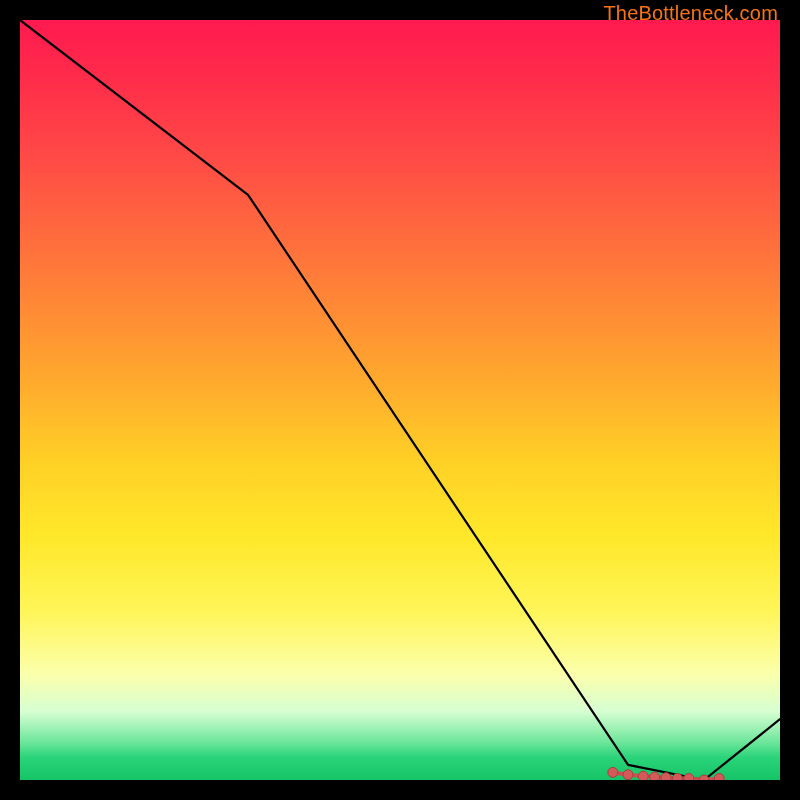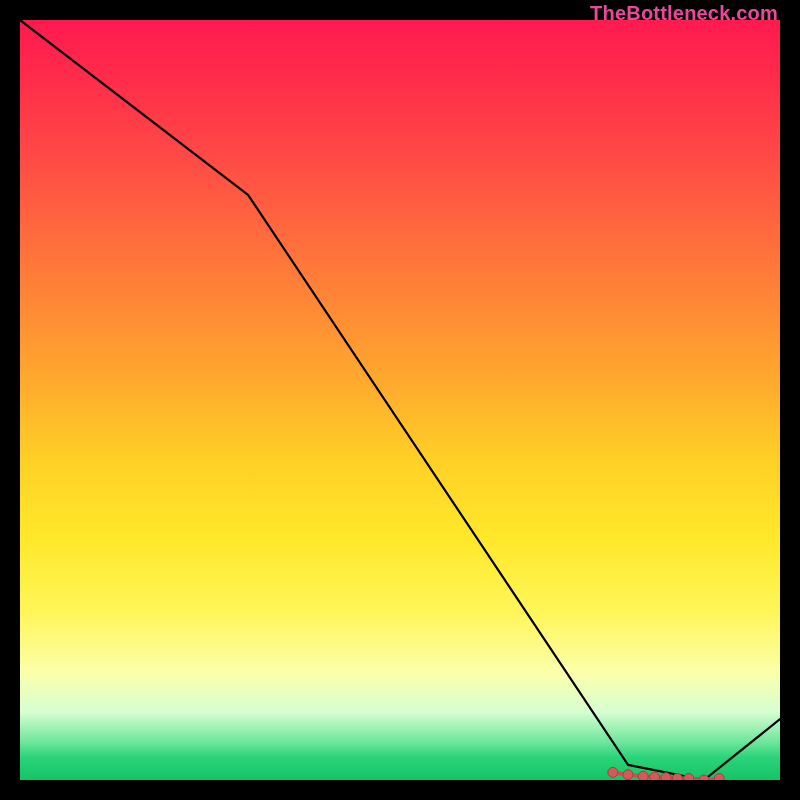--- a/index.html
+++ b/index.html
@@ -39,24 +39,24 @@
       #d7ffd2 91%,
       #6de69b 95%,
       #2bd47a 97%,
       #15c466 100%
     );
   }
   .attribution {
     position: absolute;
     top: 2px;
     right: 22px;
-    color: #ec4899;
+    color: #f97316;
     font-size: 20px;
     letter-spacing: 0.2px;
-    font-weight: 700;
+    font-weight: 400;
     user-select: none;
   }
   svg.overlay {
     position: absolute;
     left: 20px;
     top: 20px;
     width: 760px;
     height: 760px;
   }
   .curve {

